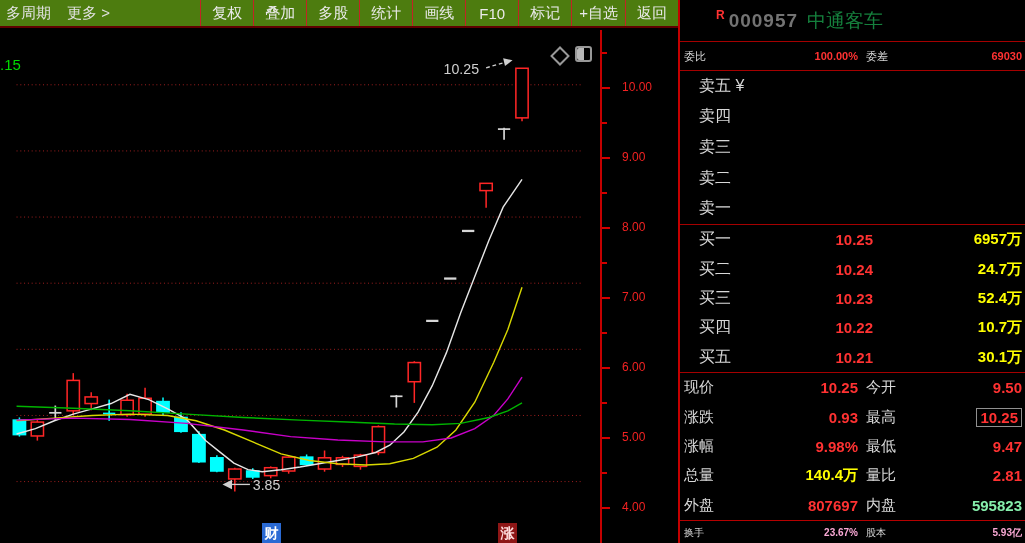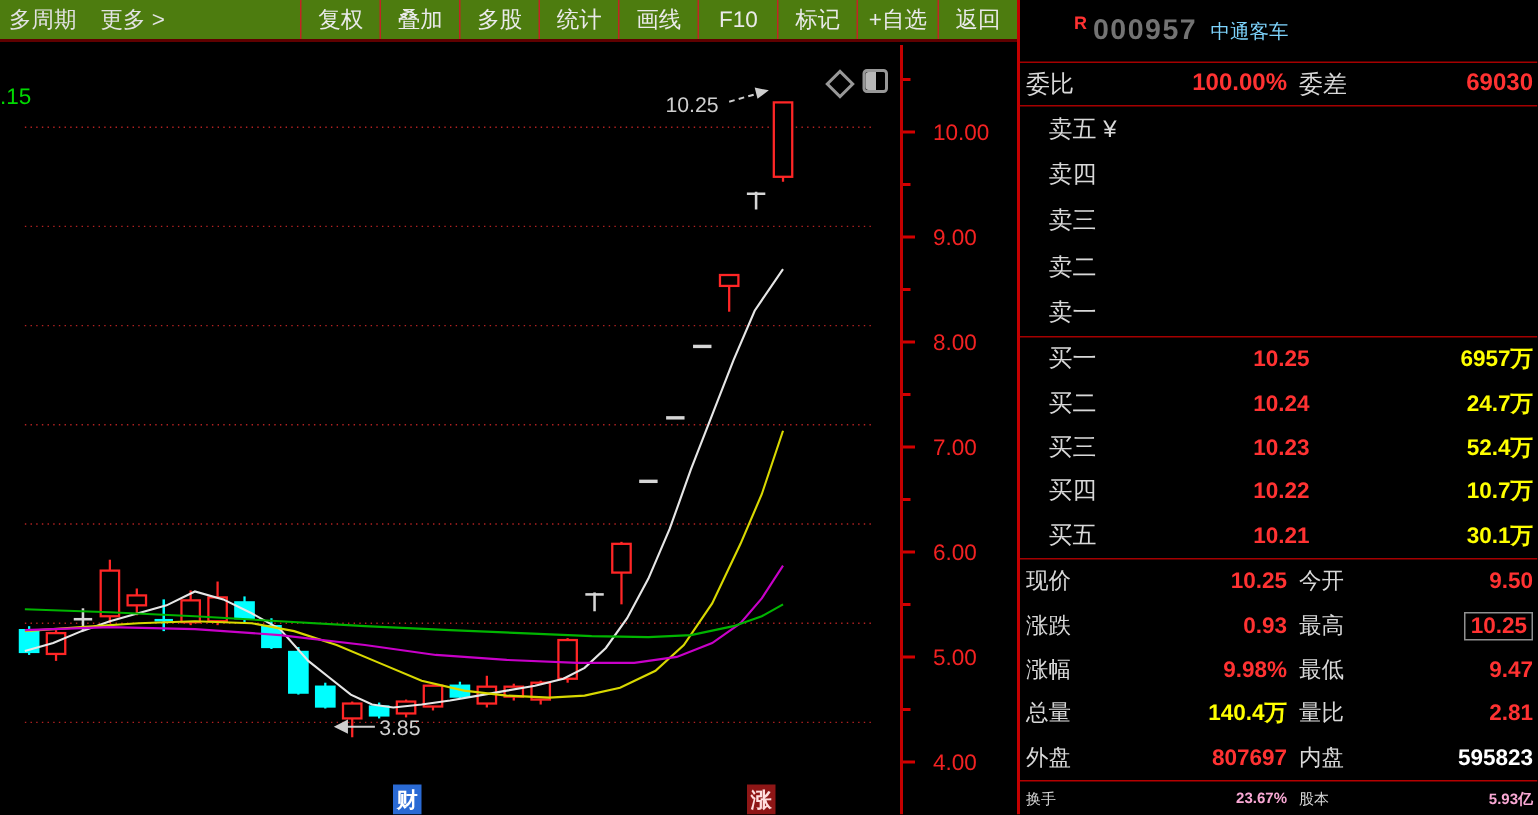--- a/index.html
+++ b/index.html
@@ -22,45 +22,45 @@
   .marker-cai  { left:262px; top:523px; background:#2a6ad4; }
   .marker-zhang{ left:498px; top:523px; background:#8e1616; color:#ffdede;}
   .icon-diamond { position:absolute; left:553px; top:49px; width:10px; height:10px;
     border:2px solid #989898; transform:rotate(45deg); background:#000;}
   .icon-halfsq { position:absolute; left:575px; top:46px; width:13px; height:12px;
     border:2px solid #989898; border-radius:3px; background:#000;}
   .icon-halfsq .half { width:7px; height:12px; background:#b8b8b8; border-radius:2px 0 0 2px;}
   
   .axis { position:absolute; left:600px; top:30px; width:78px; height:513px;
     border-left:2px solid #c40000; box-sizing:border-box;}
-  .axis-label { position:absolute; left:20px; width:54px; color:#f22222; font-size:15px; }
+  .axis-label { position:absolute; left:20px; width:54px; color:#f22222; font-size:12px; }
   .axis-tick  { position:absolute; left:0; width:8px; height:2px; background:#d40000; }
   .axis-tick.minor { width:5px; }
   
   .panel { position:absolute; left:678px; top:0; width:347px; height:543px;
     border-left:2px solid #c40000; box-sizing:border-box; background:#000;}
   .p-header { height:41px; border-bottom:1px solid #a50000; display:flex; align-items:center; padding-left:36px;}
   .flag { color:#ff3232; font-size:12px; font-weight:bold; margin-right:4px; transform:translateY(-6px);}
   .code { color:#737373; font-size:19px; font-weight:bold; margin-right:9px; letter-spacing:1px;}
-  .sname { color:#7dd3fc; font-size:13px; }
-  .weibi-row { height:28px; border-bottom:1px solid #a50000; display:flex; align-items:center; font-size:16px;}
+  .sname { color:#15803d; font-size:19px; }
+  .weibi-row { height:28px; border-bottom:1px solid #a50000; display:flex; align-items:center; font-size:11px;}
   .w-label1 { width:56px; padding-left:4px; }
   .w-val1 { width:118px; text-align:right; font-weight:bold;}
   .w-label2 { width:64px; padding-left:8px; }
   .w-val2 { flex:1; text-align:right; padding-right:3px; font-weight:bold;}
   .sell-rows { height:153px; border-bottom:1px solid #a50000; display:flex; flex-direction:column;}
   .buy-rows  { height:147px; border-bottom:1px solid #a50000; display:flex; flex-direction:column;}
   .info-rows { height:147px; border-bottom:1px solid #b50000; display:flex; flex-direction:column;}
   .prow { flex:1; display:flex; align-items:center; font-size:15px;}
   .lv-label { width:56px; padding-left:4px; font-size:16px;margin-left:15px;}
   .lv-price { width:118px; text-align:right; font-weight:bold;}
   .lv-vol { flex:1; text-align:right; padding-right:3px; font-weight:bold;}
   .footer-row { height:23px; display:flex; align-items:center; font-size:10px;}
   .boxed { border:1px solid #909090; padding:0 3px; }
-  .c-red{color:#ff3232} .c-yellow{color:#ffff00} .c-green{color:#ffffff}
+  .c-red{color:#ff3232} .c-yellow{color:#ffff00} .c-green{color:#86efac}
   .c-white{color:#f9a8d4} .c-gray{color:#d8d8d8}
 </style>
 </head>
 <body>
 
 <div class="toolbar">
   <div class="tb-left">
       <span>多周期</span>
       <span>更多 &gt;</span>
     </div>

